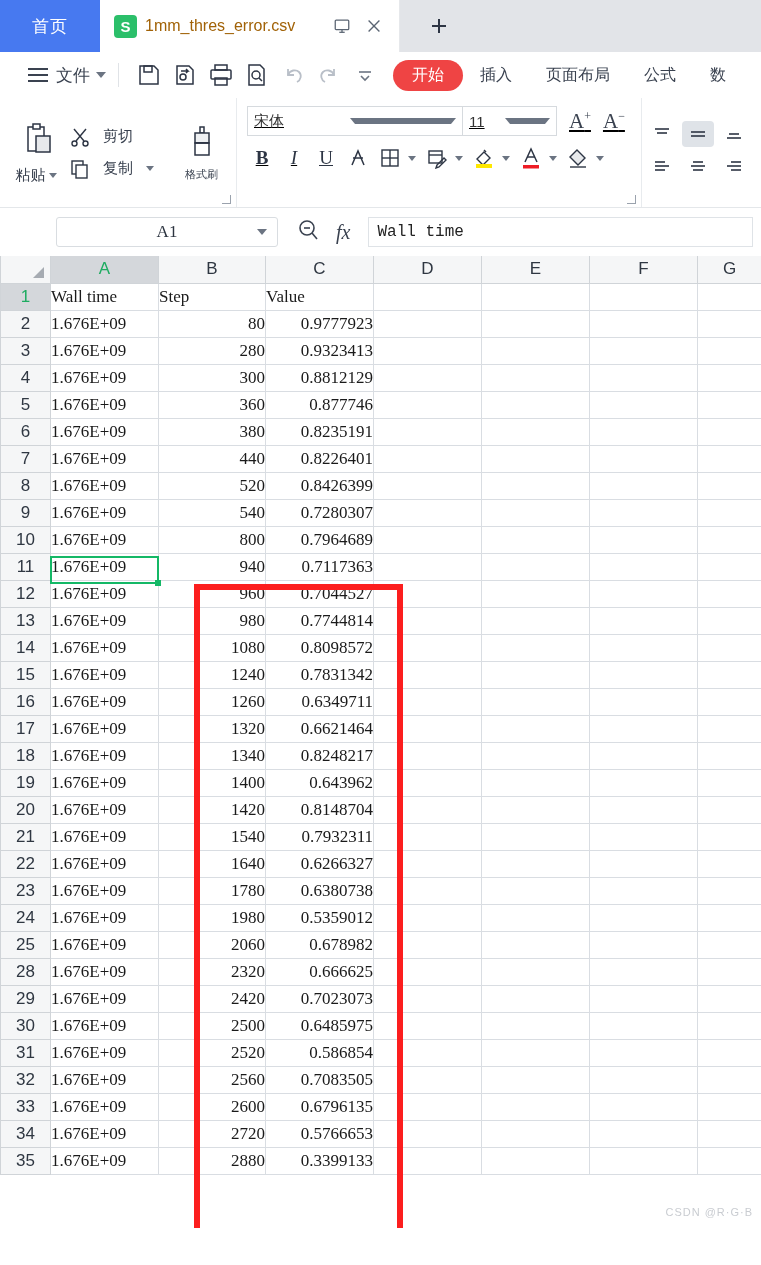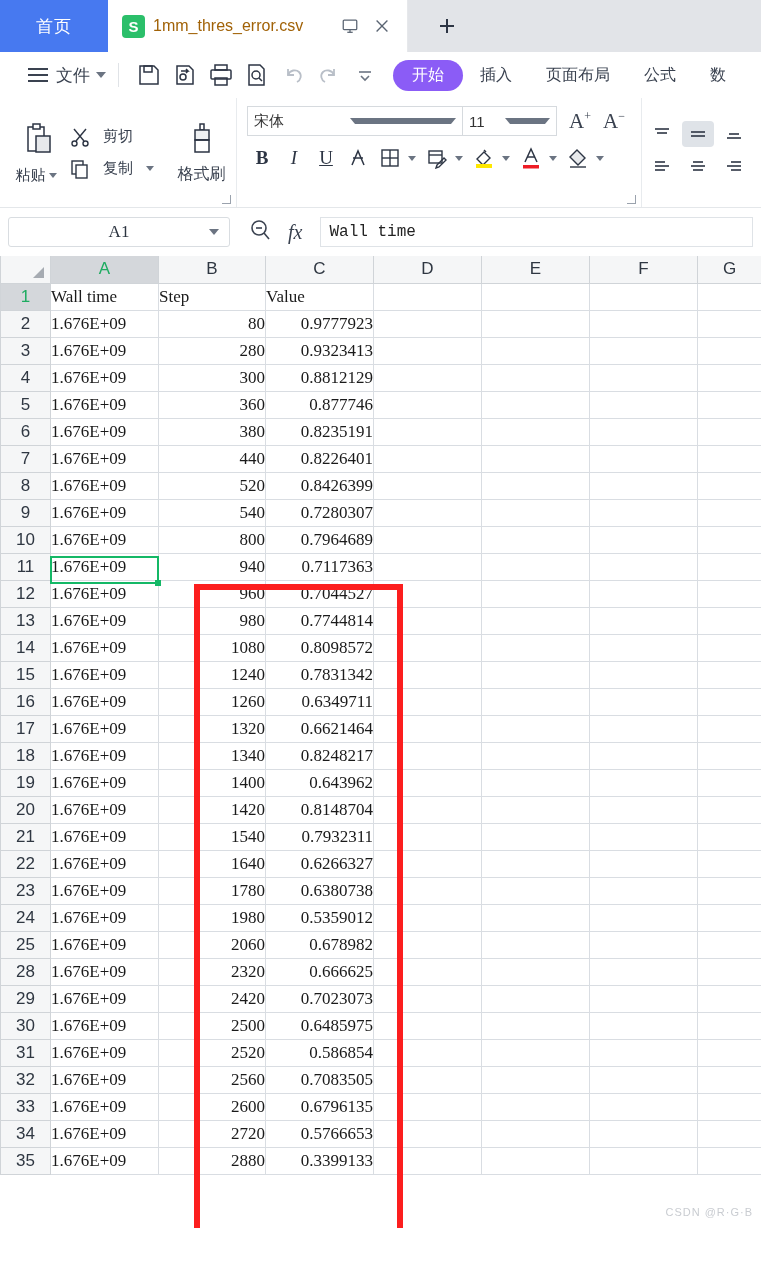--- a/index.html
+++ b/index.html
@@ -6,21 +6,21 @@
   html, body {
     width: 761px; height: 1265px;
     font-family: "Liberation Sans", sans-serif;
     background: #fff; overflow: hidden;
   }
   .app { position: relative; width: 761px; height: 1265px; background:#fff; }
 
   
   .tabbar { display:flex; align-items:stretch; height:52px; background:#fff; }
   .home-tab {
-    width:108px; background:#4779f0; color:#fff;
+    width:100px; background:#4779f0; color:#fff;
     display:flex; align-items:center; justify-content:center;
     font-size:17px; letter-spacing:1px;
   }
   .doc-tab {
     display:flex; align-items:center; gap:8px;
     padding:0 10px 0 14px; background:#fff;
     border-right:1px solid #e6e8eb;
     min-width:300px;
   }
   .s-icon {
@@ -47,38 +47,38 @@
   .hamb i { position:absolute; left:0; right:0; height:2px; background:#3a4250; }
   .hamb i:nth-child(1){ top:0 } .hamb i:nth-child(2){ top:6px } .hamb i:nth-child(3){ top:12px }
   .file-lbl { font-size:17px; color:#3a4250; margin-right:6px; }
   .caret { width:0;height:0;border-left:5px solid transparent;border-right:5px solid transparent;border-top:6px solid #6b7482; }
   .vsep { width:1px; height:24px; background:#e0e3e7; margin:0 12px; }
   .qico { width:26px; height:26px; margin:0 5px; color:#3a4250; }
   .qico.dim { color:#b9bfc8; }
   .ribbon-tabs { display:flex; align-items:center; gap:0; margin-left:10px; }
   .rtab { font-size:16px; color:#3a4250; padding:0 17px; white-space:nowrap; }
   .rtab.active {
-    background:#8b5cf6; color:#fff; border-radius:16px;
+    background:#ef4444; color:#fff; border-radius:16px;
     padding:5px 19px; font-weight:500;
   }
 
   
   .ribbon {
     display:flex; height:110px; background:#fff;
     border-bottom:1px solid #e4e7ea; position:relative;
   }
   .grp { display:flex; position:relative; padding:6px 0; }
-  .grp + .grp { border-left:1px solid #e8ebee; }
+  .grp + .grp { border-left:1px solid #e8ebee;text-decoration:underline; }
   .clip-grp { width:236px; padding-left:8px; }
   .paste-col { display:flex; flex-direction:column; align-items:center; justify-content:center; width:62px; }
   .paste-lbl { font-size:15px; color:#3a4250; margin-top:2px; display:flex; align-items:center; gap:3px; }
   .cutcopy-col { display:flex; flex-direction:column; justify-content:center; gap:10px; width:100px; }
   .mini-row { display:flex; align-items:center; gap:12px; font-size:15px; color:#3a4250; }
   .fmt-col { display:flex; flex-direction:column; align-items:center; justify-content:center; width:70px; }
-  .fmt-lbl { font-size:16px; color:#3a4250; margin-top:0; }
+  .fmt-lbl { font-size:11px; color:#3a4250; margin-top:0; }
 
   .font-grp { flex:1; flex-direction:column; padding:8px 6px 6px 10px; }
   .font-row1 { display:flex; align-items:center; gap:0; }
   .fname-box {
     width:215px; height:30px; border:1px solid #d6dade; background:#fff;
     display:flex; align-items:center; padding:0 6px; font-size:15px; color:#333;
     border-right:none;
   }
   .fname-box span { flex:1; }
   .fsize-box {
@@ -99,21 +99,21 @@
   .align-row { display:flex; gap:4px; margin-bottom:6px; }
   .abtn { width:32px; height:26px; display:flex; align-items:center; justify-content:center; border-radius:4px; }
   .abtn.sel { background:#dfe3e8; }
   .corner { position:absolute; right:5px; bottom:3px; width:9px; height:9px; border-right:1.5px solid #9aa2ad; border-bottom:1.5px solid #9aa2ad; }
 
   
   .fbar { display:flex; align-items:center; height:48px; background:#fff; padding:0 8px; gap:0; }
   .namebox {
     width:222px; height:30px; border:1px solid #d9dde1; border-radius:3px;
     display:flex; align-items:center; justify-content:center; position:relative;
-    font-family:"Liberation Serif", serif; font-size:17px; color:#2c3440;
+    font-family:"Liberation Serif", serif; font-size:17px; color:#2c3440;margin-left:48px;
   }
   .namebox .caret { position:absolute; right:10px; }
   .fb-icons { display:flex; align-items:center; gap:16px; margin:0 18px; }
   .fx { font-family:Liberation Serif, serif; font-style:italic; font-size:20px; color:#3a4250; }
   .finput {
     flex:1; height:30px; border:1px solid #dfe3e7; background:#fff;
     display:flex; align-items:center; padding:0 8px;
     font-family:"Liberation Mono","DejaVu Sans Mono",monospace; font-size:16px; color:#222;
   }
 

